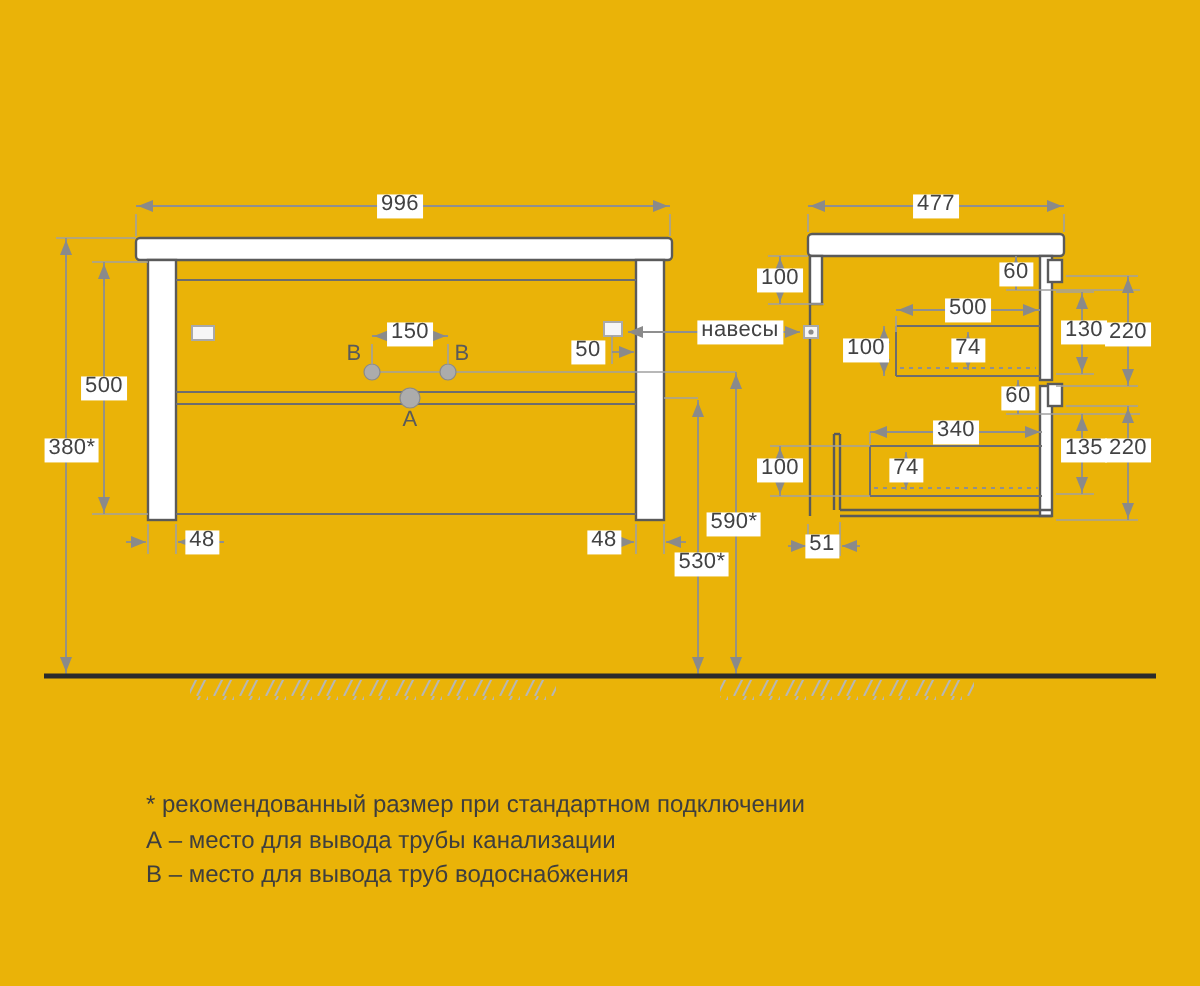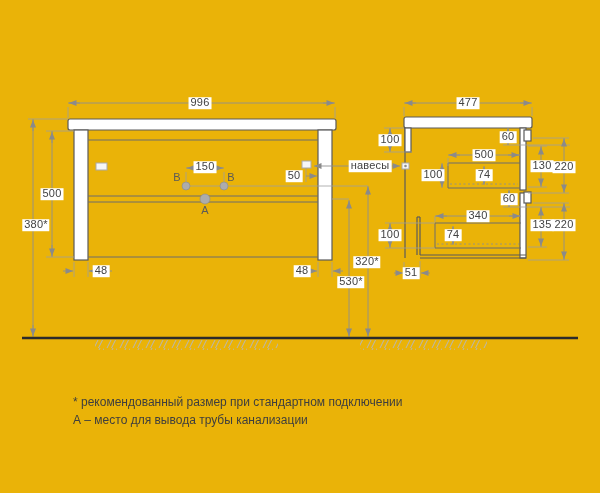--- a/index.html
+++ b/index.html
@@ -228,21 +228,21 @@
   </svg>
 
   <span class="lbl" style="left:200px;top:103px;">996</span>
   <span class="lbl" style="left:36px;top:225px;">380*</span>
   <span class="lbl" style="left:52px;top:194px;">500</span>
   <span class="lbl" style="left:101px;top:271px;">48</span>
   <span class="lbl" style="left:302px;top:271px;">48</span>
   <span class="lbl" style="left:205px;top:167px;">150</span>
   <span class="lbl" style="left:294px;top:176px;">50</span>
   <span class="lbl" style="left:351px;top:282px;">530*</span>
-  <span class="lbl" style="left:367px;top:262px;">320*</span>
+  <span class="lbl" style="left:367px;top:262px;">590*</span>
   <span class="lbl pl" style="left:177px;top:178px;">В</span>
   <span class="lbl pl" style="left:231px;top:178px;">В</span>
   <span class="lbl pl" style="left:205px;top:211px;">А</span>
   <span class="lbl" style="left:370px;top:166px;">навесы</span>
 
   <span class="lbl" style="left:468px;top:103px;">477</span>
   <span class="lbl" style="left:390px;top:140px;">100</span>
   <span class="lbl" style="left:508px;top:137px;">60</span>
   <span class="lbl" style="left:484px;top:155px;">500</span>
   <span class="lbl" style="left:542px;top:166px;">130</span>
@@ -252,14 +252,15 @@
   <span class="lbl" style="left:509px;top:199px;">60</span>
   <span class="lbl" style="left:478px;top:216px;">340</span>
   <span class="lbl" style="left:542px;top:225px;">135</span>
   <span class="lbl" style="left:564px;top:225px;">220</span>
   <span class="lbl" style="left:390px;top:235px;">100</span>
   <span class="lbl" style="left:453px;top:235px;">74</span>
   <span class="lbl" style="left:411px;top:273px;">51</span>
 
   <span class="note" style="left:73px;top:394px;">* рекомендованный размер при стандартном подключении</span>
   <span class="note" style="left:73px;top:412px;">А – место для вывода трубы канализации</span>
+  <span class="note" style="left:73px;top:429px;">В – место для вывода труб водоснабжения</span>
 
 </div>
 
 </body></html>

